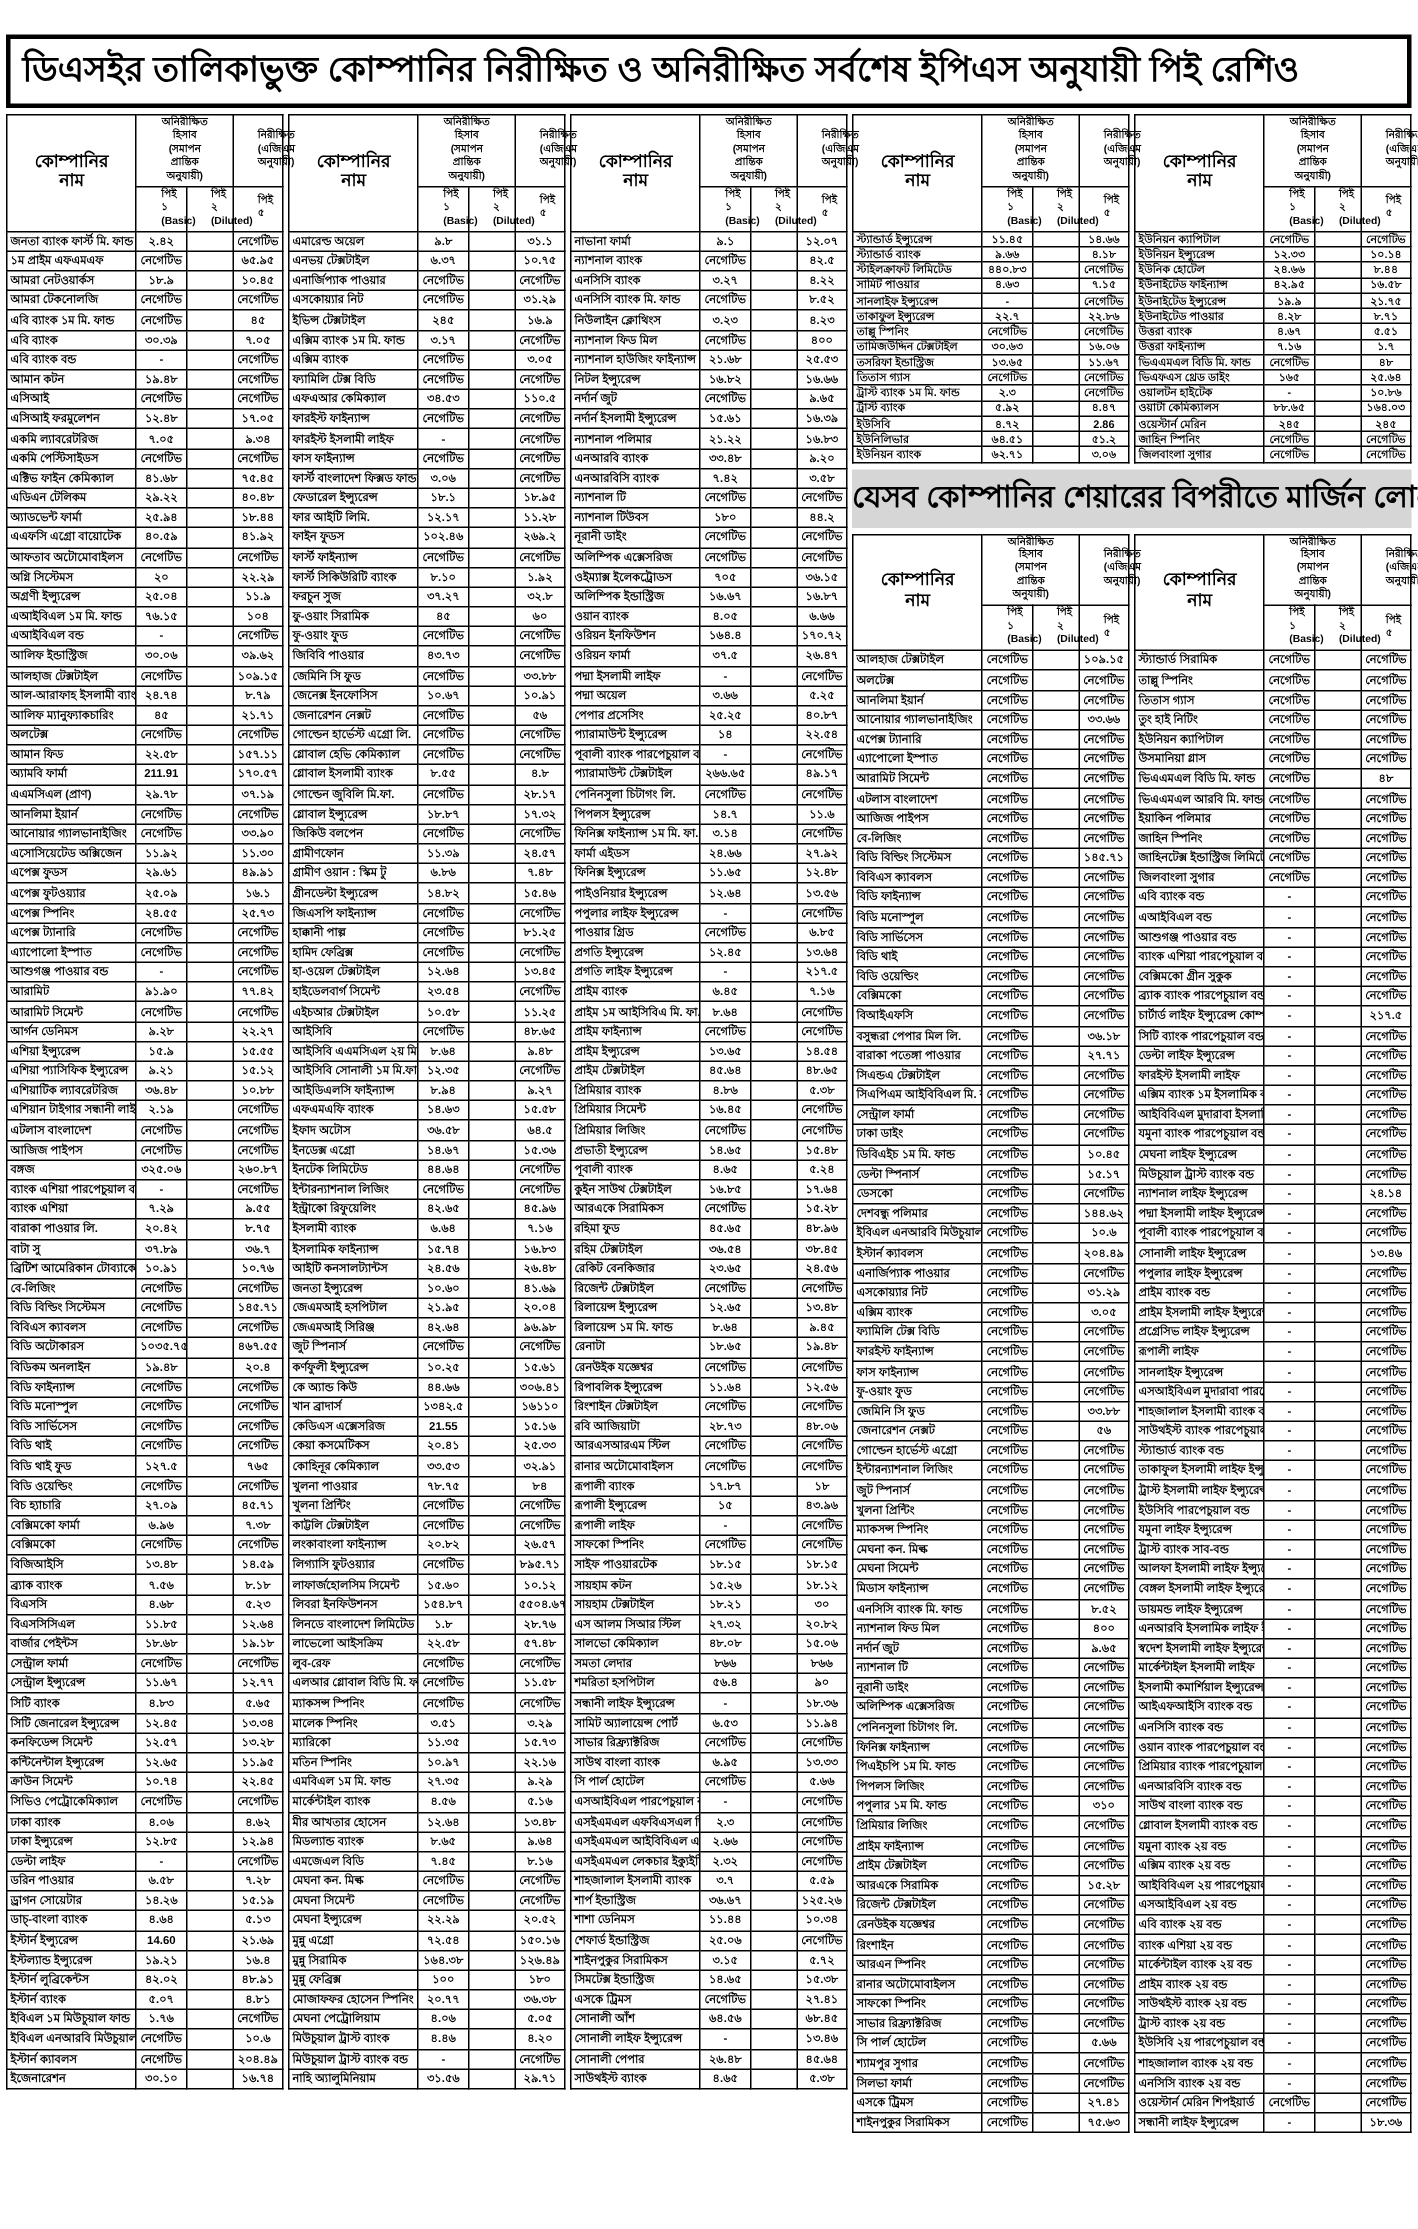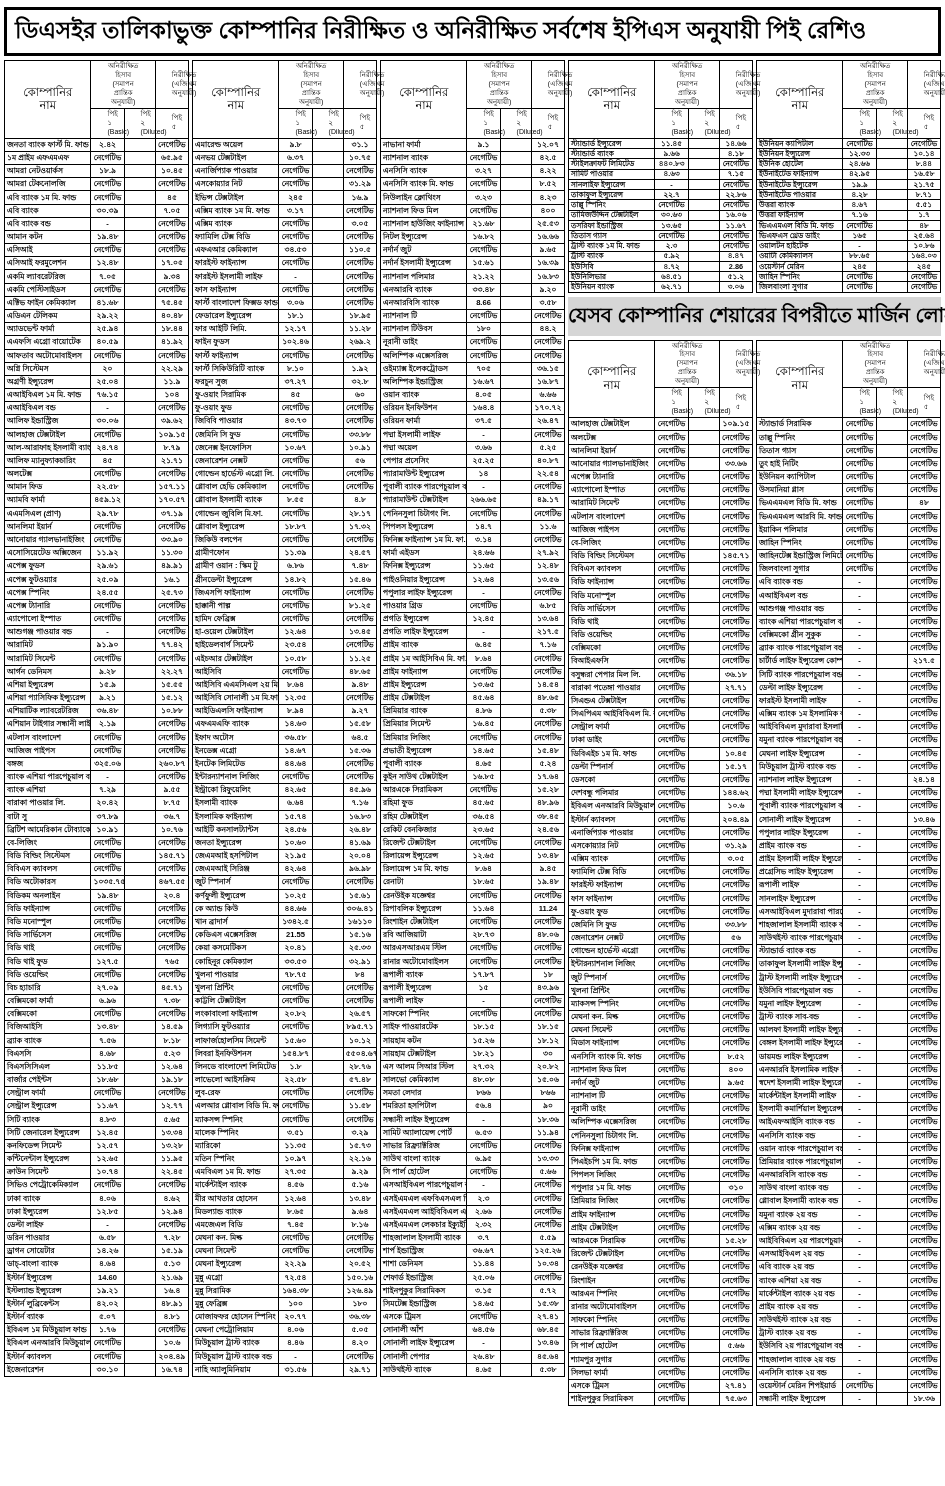--- a/index.html
+++ b/index.html
@@ -7,31 +7,31 @@
        font-family:"Liberation Sans","DejaVu Sans",sans-serif;}
   .page{padding:3px 4px 0 4px;}
   
   .header{display:flex;align-items:center;border-top:3px solid #000;padding:6px 0 2px 0;}
   .logo{width:250px;position:relative;font-weight:bold;font-size:31px;letter-spacing:-1px;white-space:nowrap;}
   .logo svg{position:absolute;top:-20px;left:128px;}
   .title-box{flex:1;background:#d6d6d6;text-align:center;font-size:33px;font-weight:bold;margin:0 12px;padding:8px 0;}
   .date{width:148px;font-size:12.5px;font-weight:bold;text-align:center;}
   .badge{width:46px;height:90px;background:#000;color:#fff;display:flex;align-items:center;justify-content:center;
          font-size:56px;font-weight:bold;border-radius:5px;}
-  .subtitle{border:3px solid #000;font-size:23px;font-weight:bold;padding:2px 8px;margin-top:4px;}
+  .subtitle{border:3px solid #000;font-size:23px;font-weight:bold;padding:2px 8px;margin-top:20px;}
   
   .main{display:flex;gap:3px;margin-top:4px;align-items:flex-start;}
   .colnarrow{width:185px;flex:none;}
   .right2{width:373px;flex:none;}
   .toprow,.marginrow{display:flex;gap:3px;align-items:flex-start;}
   .toprow>div,.marginrow>div{width:185px;flex:none;}
   .margin-title{background:#d6d6d6;font-weight:bold;font-size:20px;text-align:center;padding:3px 0;margin:4px 0;white-space:nowrap;}
   table{width:100%;border-collapse:collapse;table-layout:fixed;}
   th,td{border:1px solid #000;}
-  th{font-size:6.9px;font-weight:normal;padding:1px 16px;line-height:1.3;}
+  th{font-size:6.9px;font-weight:bold;padding:1px 16px;line-height:1.3;}
   th.c-name{font-size:11.5px;line-height:1.2;}
   td{font-size:7.6px;font-weight:bold;text-align:center;padding:1.2px 2px;height:9.8px;
      white-space:nowrap;overflow:hidden;line-height:1.05;}
   td.n{text-align:left;}
   .t-top td{height:7.2px;padding:0.8px 2px;font-size:7.3px;}
 </style>
 </head>
 <body>
 
 <div class="page">
@@ -218,21 +218,21 @@
               <td>নেগেটিভ</td>
             </tr>
             <tr>
               <td class="n">আমান ফিড</td>
               <td>২২.৫৮</td>
               <td></td>
               <td>১৫৭.১১</td>
             </tr>
             <tr>
               <td class="n">অ্যামবি ফার্মা</td>
-              <td>৪৫৯.১২</td>
+              <td>211.91</td>
               <td></td>
               <td>১৭০.৫৭</td>
             </tr>
             <tr>
               <td class="n">এএমসিএল (প্রাণ)</td>
               <td>২৯.৭৮</td>
               <td></td>
               <td>৩৭.১৯</td>
             </tr>
             <tr>
@@ -1304,21 +1304,21 @@
               <td>১৬.৮৩</td>
             </tr>
             <tr>
               <td class="n">এনআরবি ব্যাংক</td>
               <td>৩৩.৪৮</td>
               <td></td>
               <td>৯.২০</td>
             </tr>
             <tr>
               <td class="n">এনআরবিসি ব্যাংক</td>
-              <td>8.66</td>
+              <td>৭.৪২</td>
               <td></td>
               <td>৩.৫৮</td>
             </tr>
             <tr>
               <td class="n">ন্যাশনাল টি</td>
               <td>নেগেটিভ</td>
               <td></td>
               <td>নেগেটিভ</td>
             </tr>
             <tr>
@@ -1582,21 +1582,21 @@
             <tr>
               <td class="n">রেনউইক যজ্ঞেশ্বর</td>
               <td>নেগেটিভ</td>
               <td></td>
               <td>নেগেটিভ</td>
             </tr>
             <tr>
               <td class="n">রিপাবলিক ইন্স্যুরেন্স</td>
               <td>১১.৬৪</td>
               <td></td>
-              <td>11.24</td>
+              <td>১২.৫৬</td>
             </tr>
             <tr>
               <td class="n">রিংশাইন টেক্সটাইল</td>
               <td>নেগেটিভ</td>
               <td></td>
               <td>নেগেটিভ</td>
             </tr>
             <tr>
               <td class="n">রবি আজিয়াটা</td>
               <td>২৮.৭৩</td>

